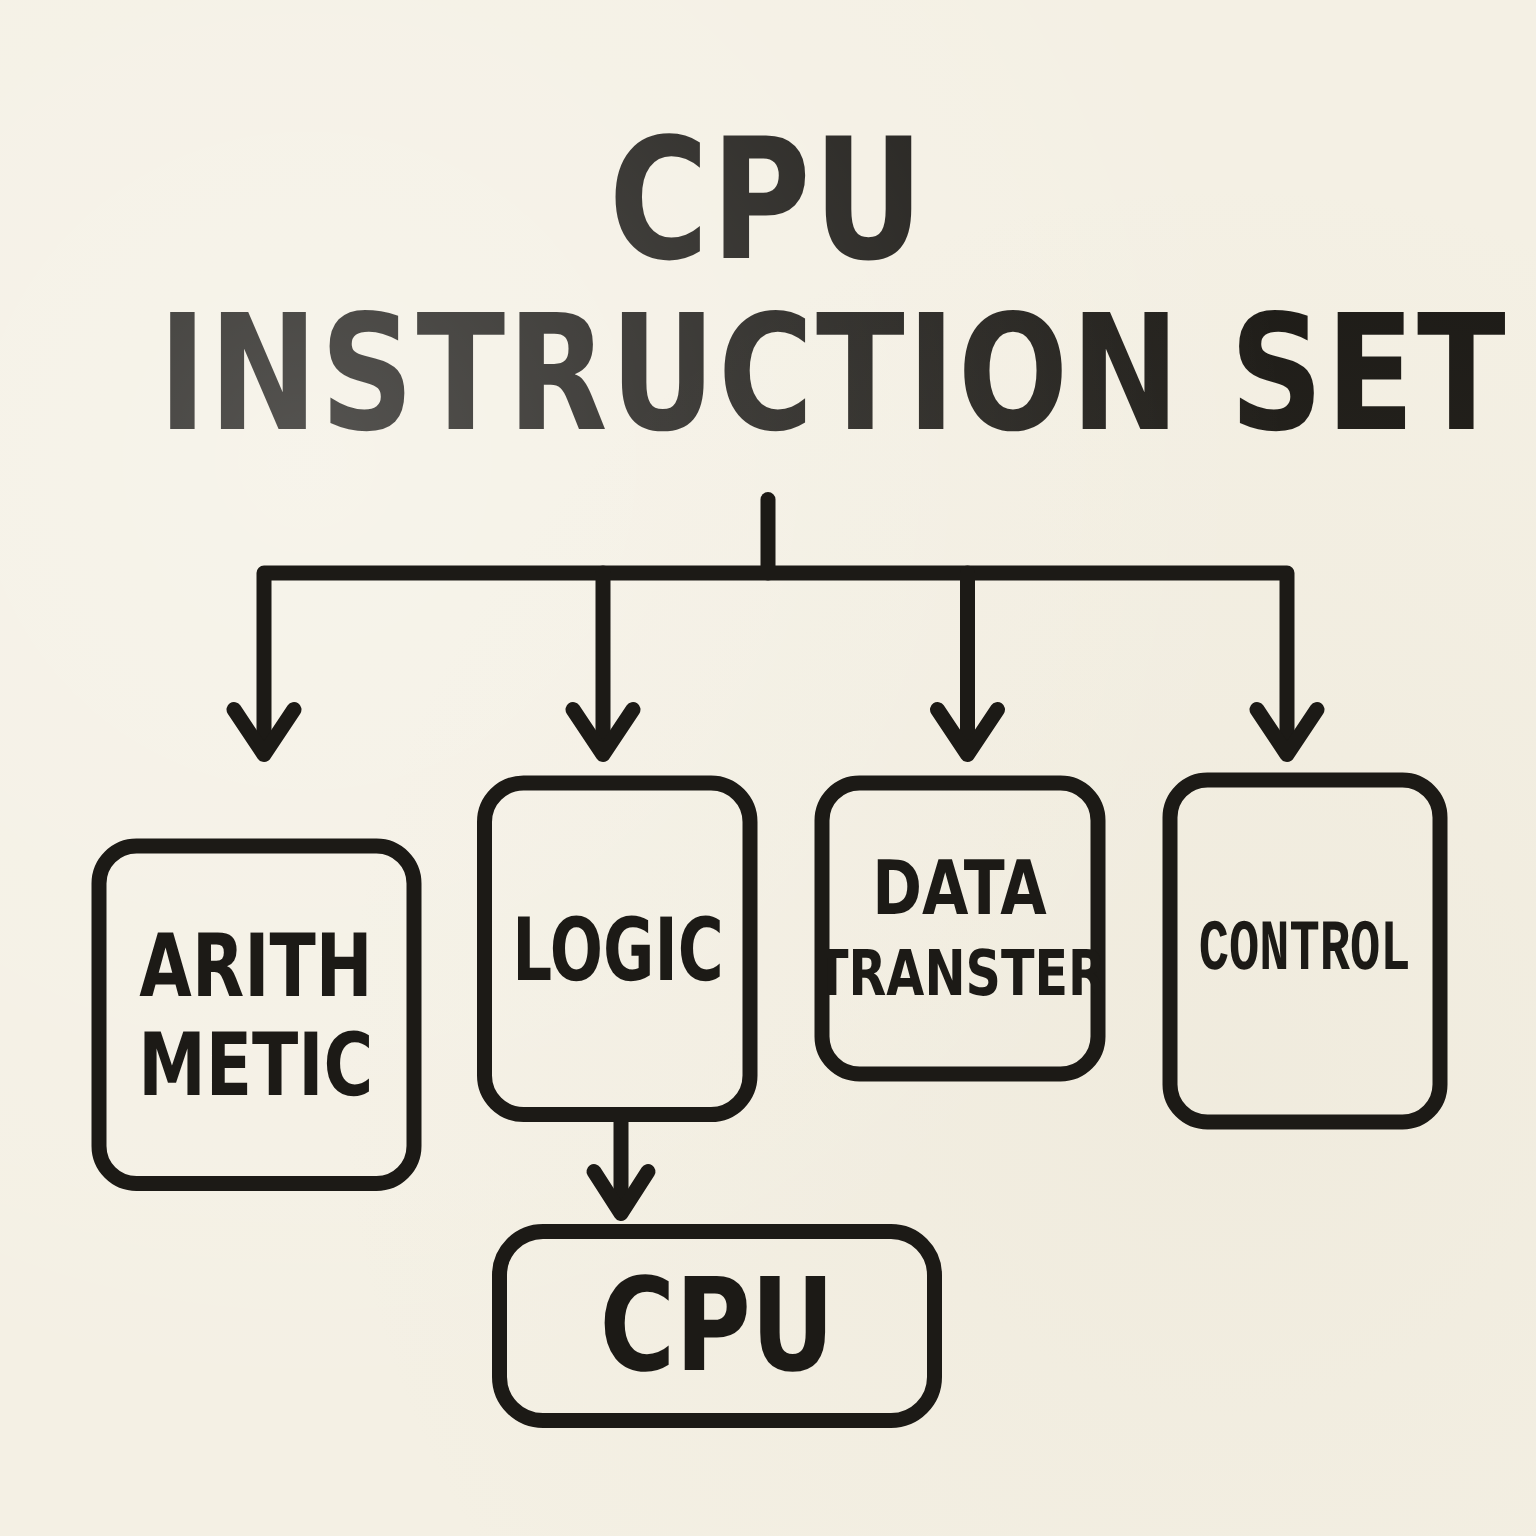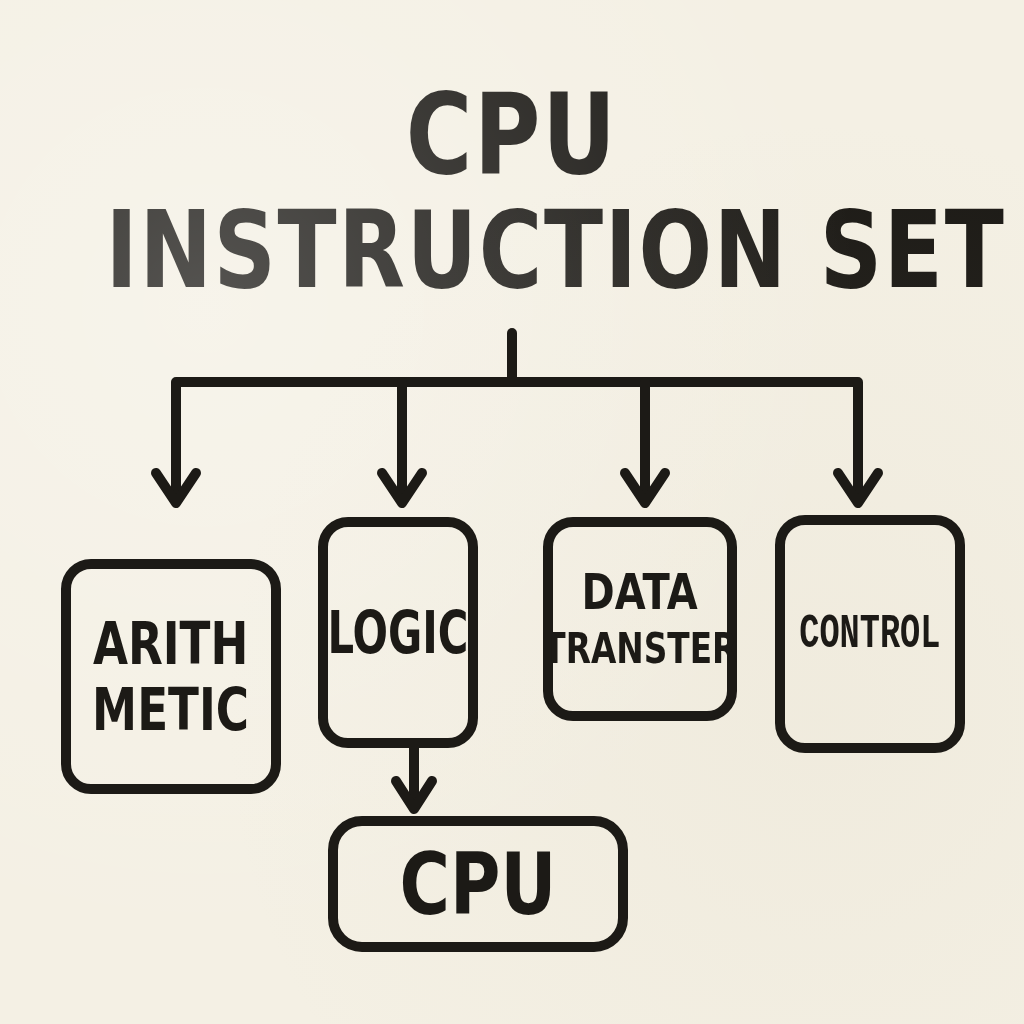--- a/index.html
+++ b/index.html
@@ -71,21 +71,21 @@
     justify-content: center;
     font-weight: bold;
     color: var(--ink);
     text-align: center;
     white-space: nowrap;
   }
   .node-label span { display: block; transform-origin: center; }
 
   
   .node-arithmetic   { left: 61px;  top: 515px; width: 220px; height: 235px; margin-top: 44px; }
-  .node-logic        { left: 318px; top: 517px; width: 160px; height: 231px; }
+  .node-logic        { left: 318px; top: 517px; width: 187px; height: 231px; border-radius: 31px; }
   .node-datatransfer { left: 543px; top: 517px; width: 194px; height: 204px; }
   .node-control      { left: 775px; top: 515px; width: 190px; height: 238px; font-family: Liberation Mono, monospace; }
   .node-cpu          { left: 328px; top: 816px; width: 300px; height: 136px; border-radius: 34px; }
 
   
   .node-arithmetic .node-label span   { font-size: 58px; line-height: 66px; transform: scaleX(0.78); }
   .node-logic .node-label span        { font-size: 58px; line-height: 64px; transform: scaleX(0.72); }
   .node-datatransfer .l1              { font-size: 50px; line-height: 60px; transform: scaleX(0.80); }
   .node-datatransfer .l2              { font-size: 42px; line-height: 54px; transform: scaleX(0.78); }
   .node-control .node-label span      { font-size: 48px; line-height: 56px; transform: scaleX(0.70); }

